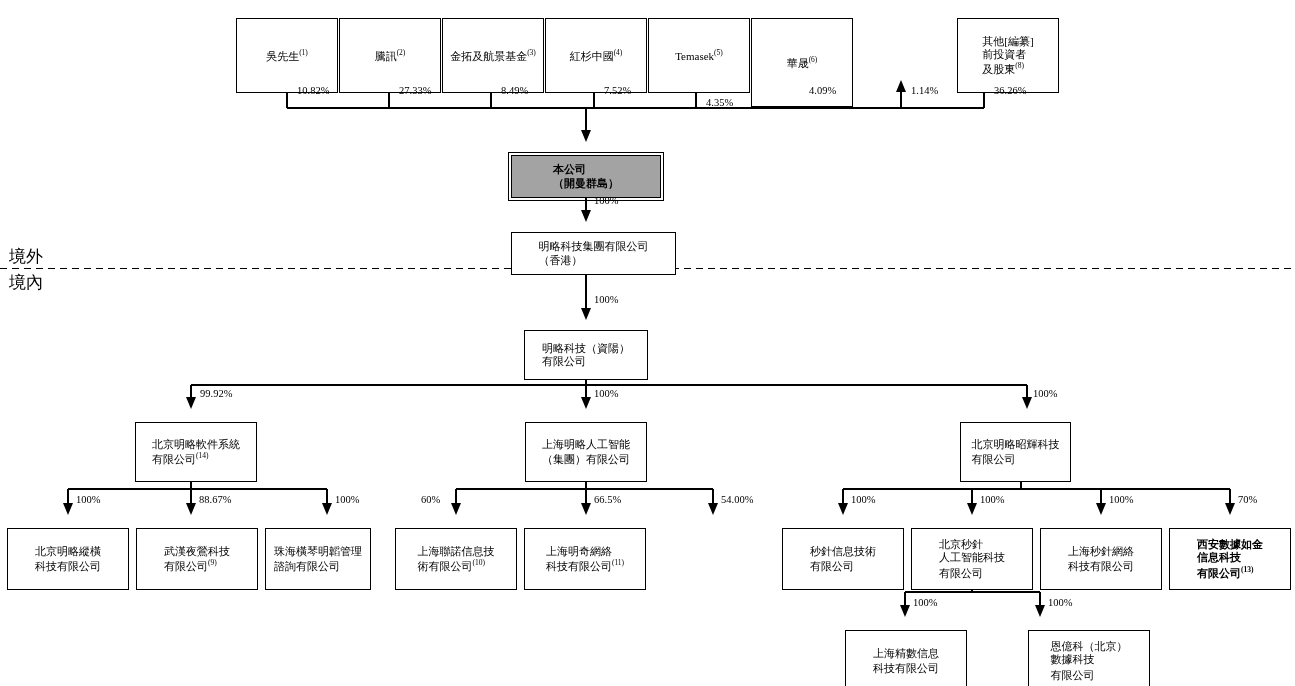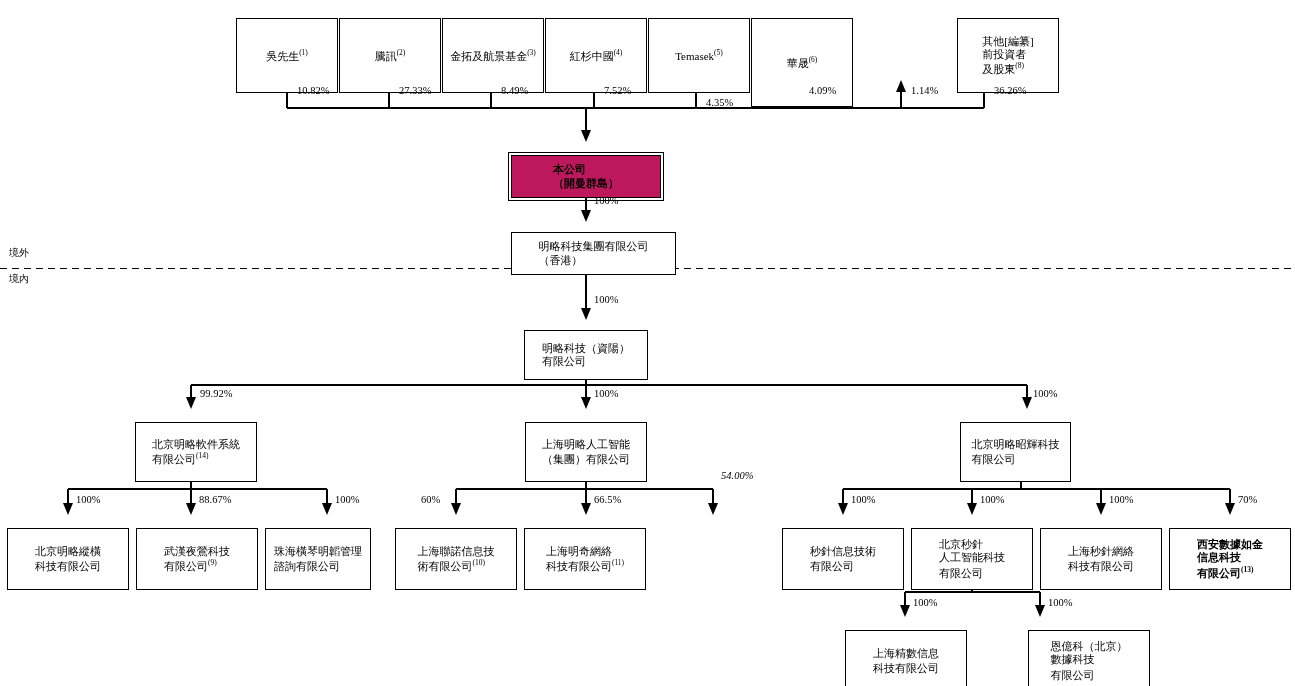--- a/index.html
+++ b/index.html
@@ -25,35 +25,35 @@
     display: flex;
     align-items: center;
     justify-content: center;
     line-height: 1.22;
     font-size: 11px;
     padding: 14px 3px;
     white-space: pre-line;
     margin-top: 12px;
   }
   .box.shaded {
-    background: #be185d;
+    background: #a3a3a3;
     border: 1px solid #000;
     outline: 1px solid #000;
     outline-offset: 2px;
     font-weight: bold;
   }
   .pct {
     position: absolute;
     font-size: 10.5px;
     white-space: nowrap;
     line-height: 1;
   }
   .edge-label {
     position: absolute;
-    font-size: 10px;
+    font-size: 17px;
     white-space: nowrap;
     line-height: 1;
   }
   svg.wires {
     position: absolute;
     left: 0;
     top: 0;
     width: 1295px;
     height: 686px;
     pointer-events: none;
@@ -235,21 +235,21 @@
     <span><span>武漢夜鶯科技
 有限公司</span><span class="sup">(9)</span></span>
   </div>
   <div class="box" style="left:265px; top:516px; width:106px; height:62px;">
     <span><span>珠海橫琴明韜管理
 諮詢有限公司</span><span class="sup"></span></span>
   </div>
 
   <div class="pct" style="left:421px; top:495px;">60%</div>
   <div class="pct" style="left:594px; top:495px;">66.5%</div>
-  <div class="pct" style="left:721px; top:471px;font-style:italic;">54.00%</div>
+  <div class="pct" style="left:721px; top:495px;">54.00%</div>
 
   <div class="box" style="left:395px; top:516px; width:122px; height:62px;">
     <span><span>上海聯諾信息技
 術有限公司</span><span class="sup">(10)</span></span>
   </div>
   <div class="box" style="left:524px; top:516px; width:122px; height:62px;">
     <span><span>上海明奇網絡
 科技有限公司</span><span class="sup">(11)</span></span>
   </div>
 

